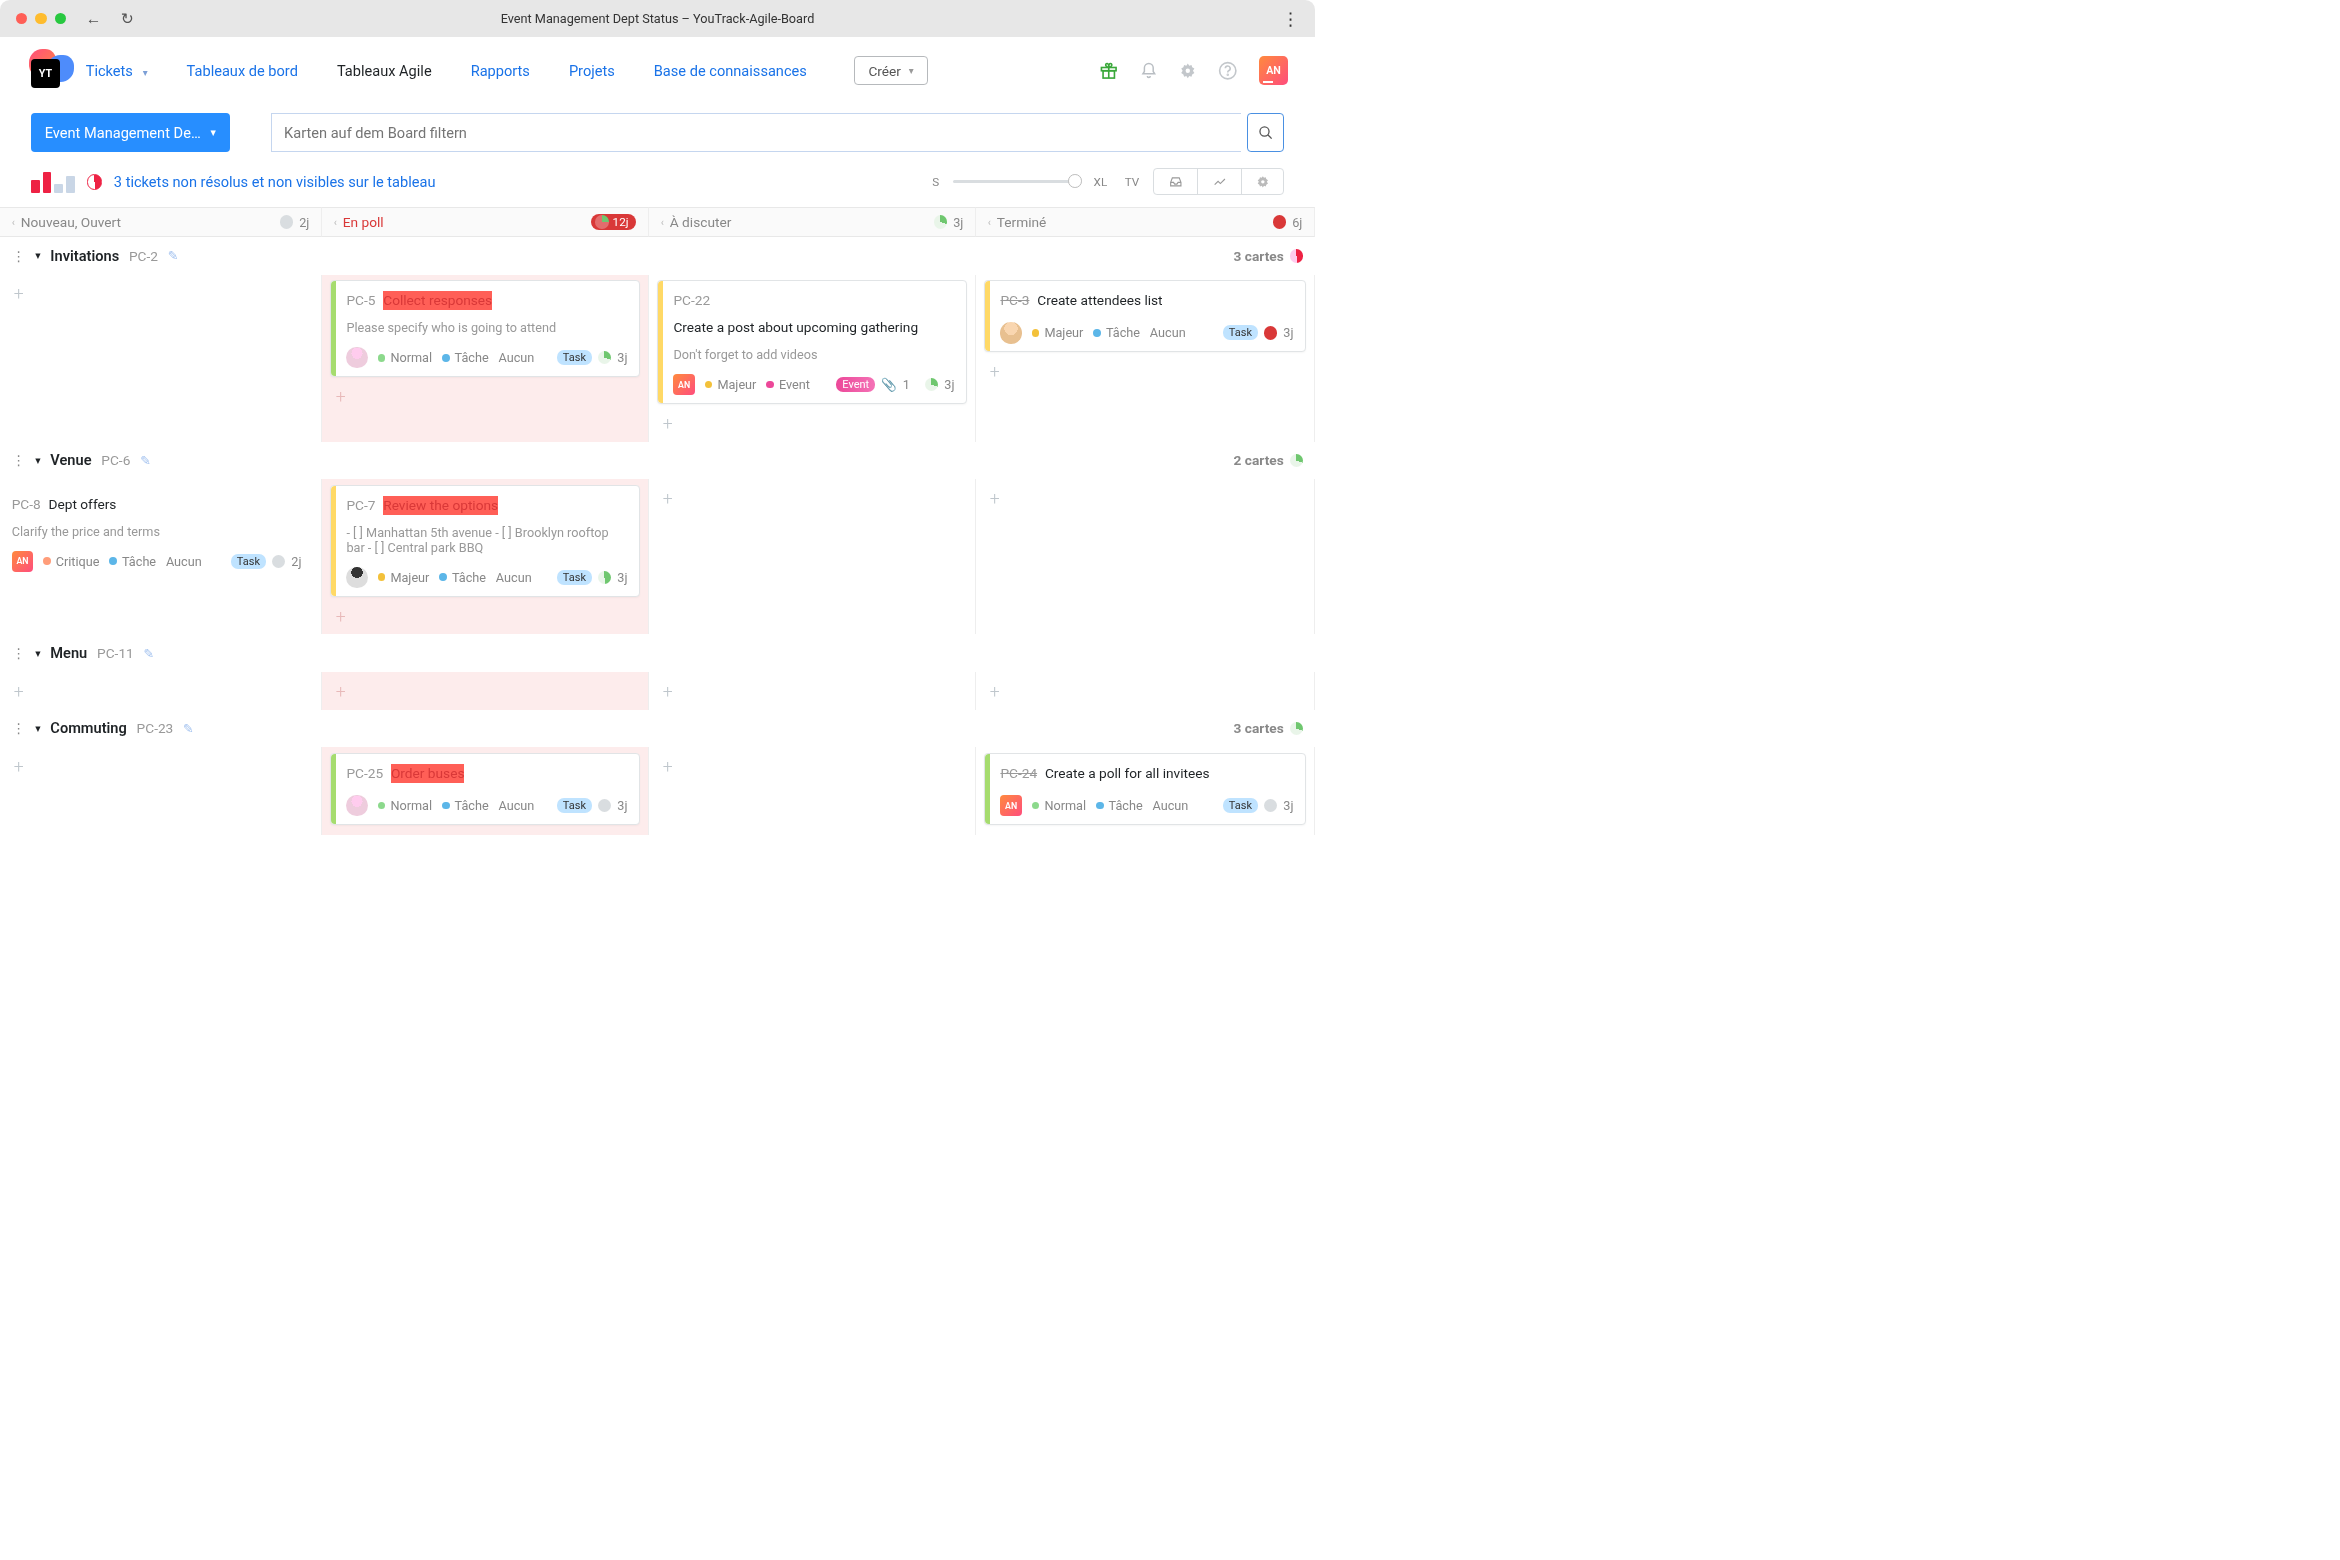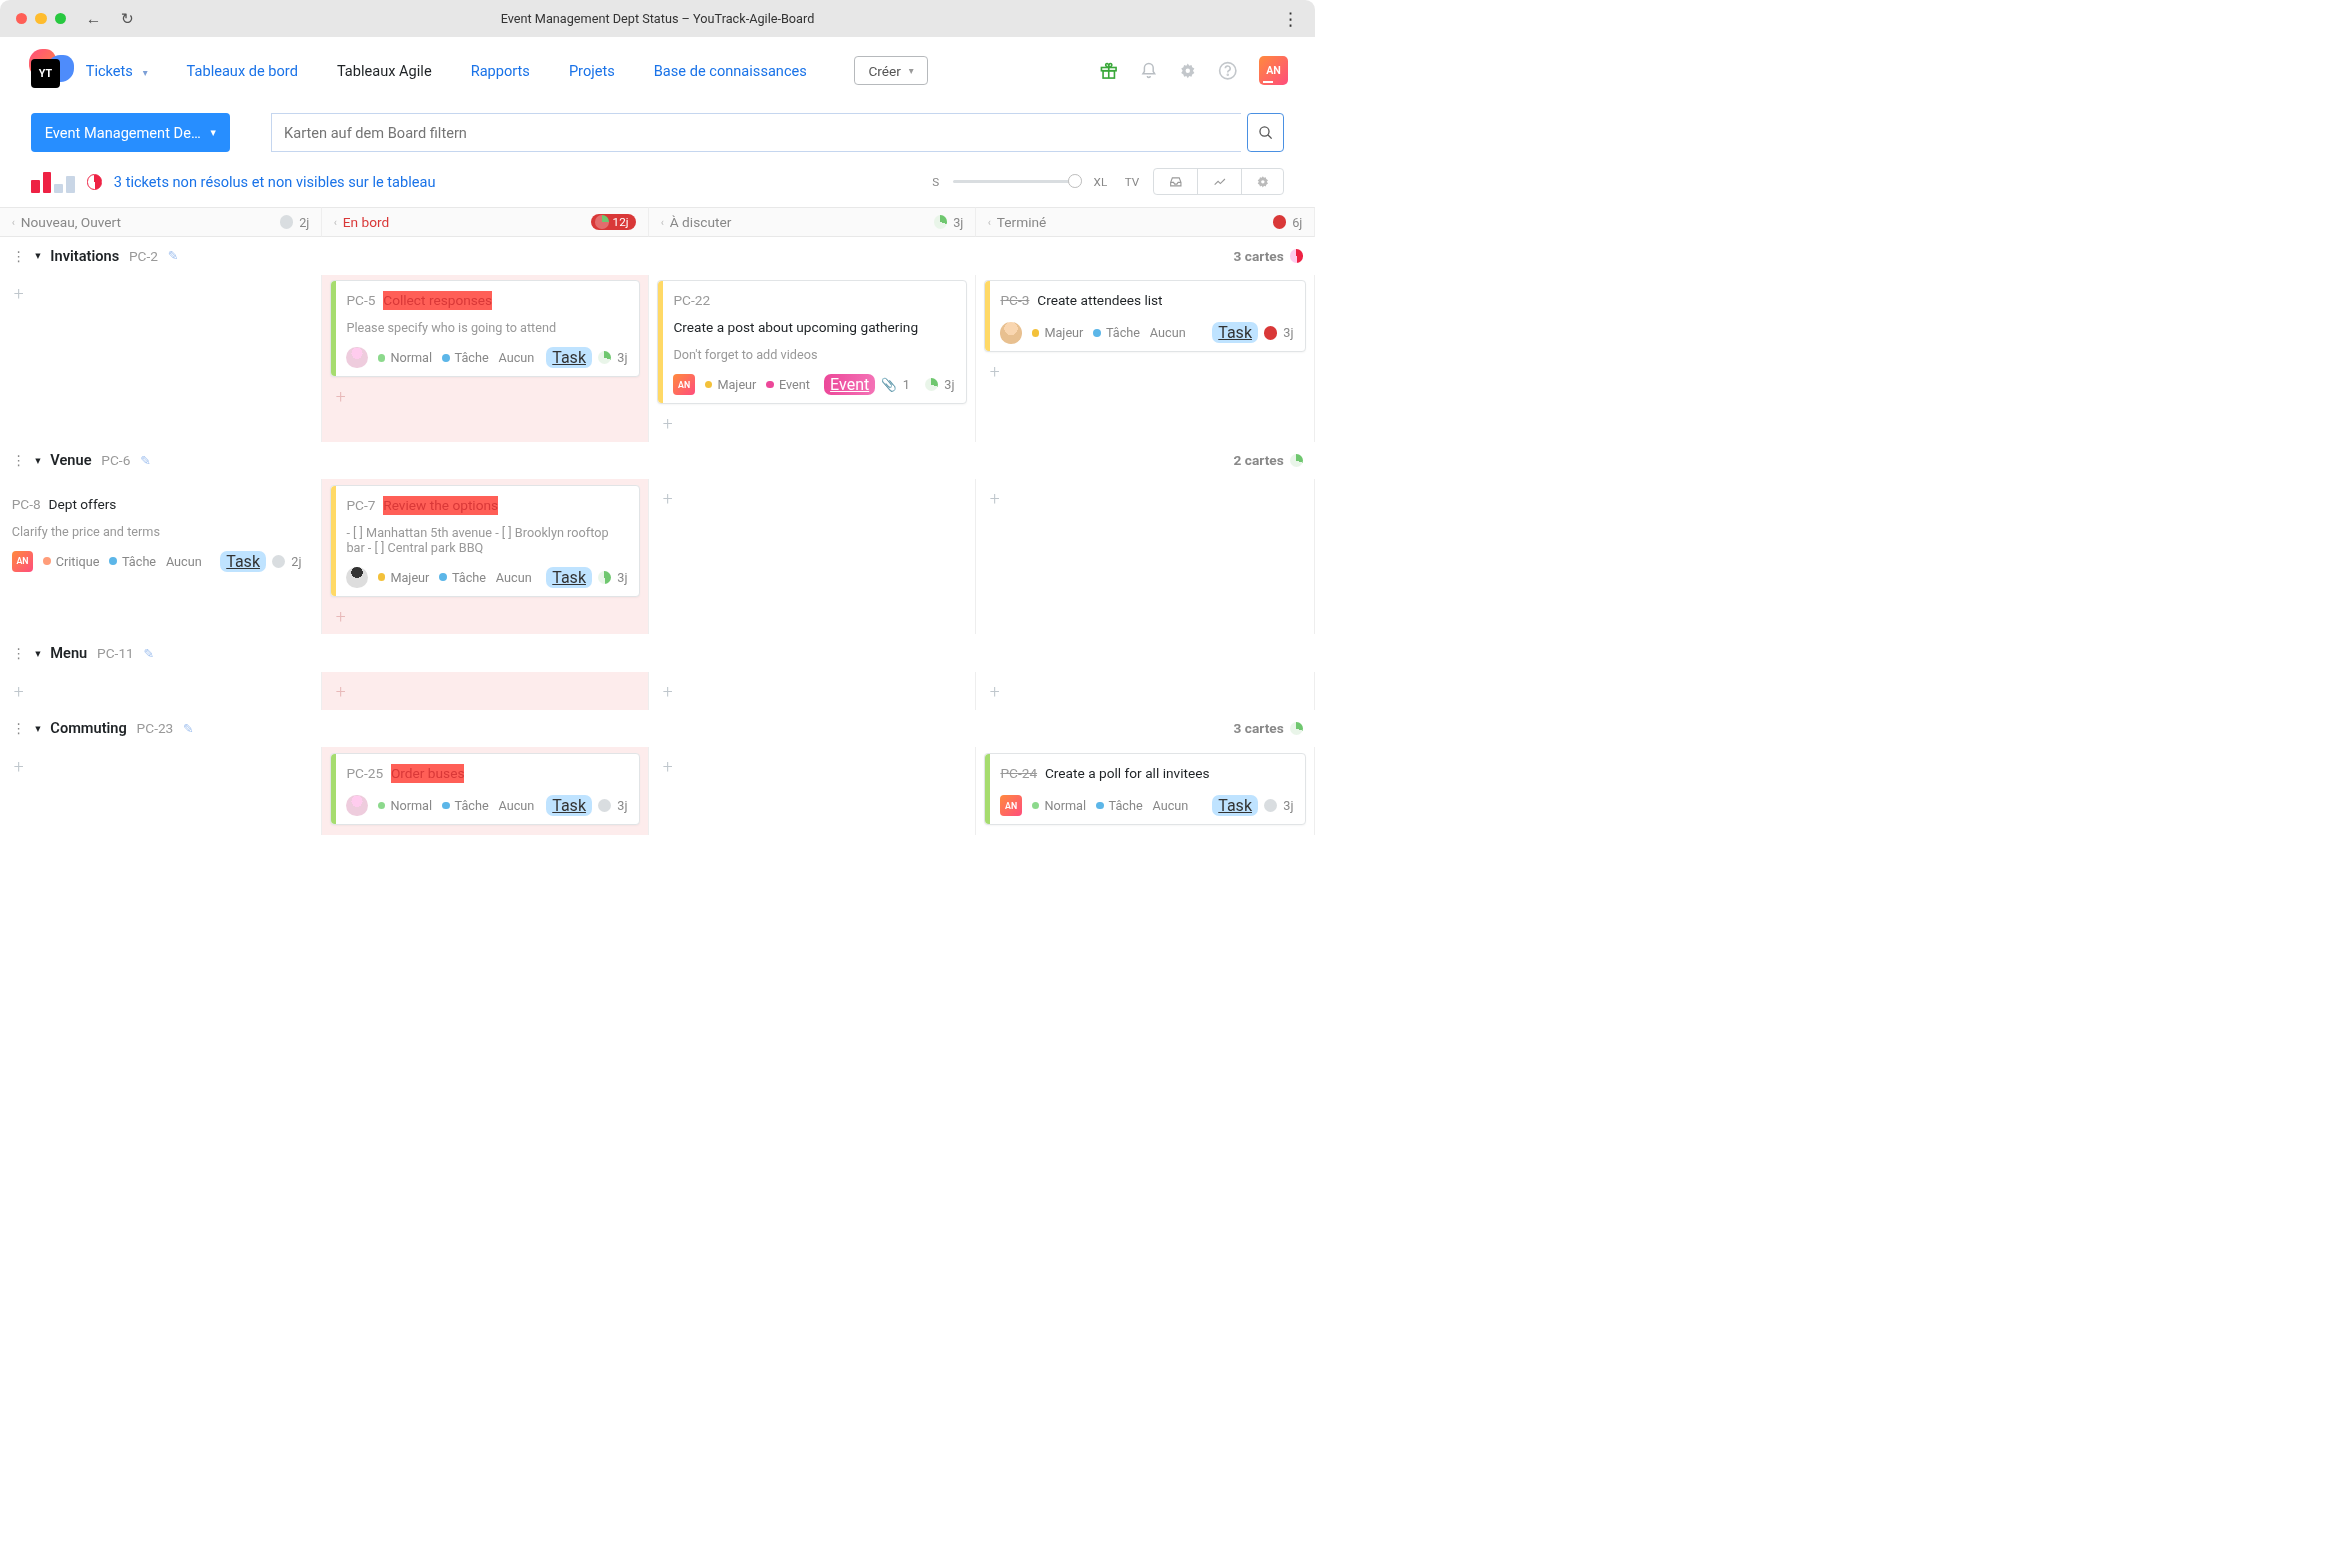--- a/index.html
+++ b/index.html
@@ -95,21 +95,21 @@
 .card .cid.strike{text-decoration:line-through;}
 .card .ctitle{color:#1f2326;font-size:13.7px;}
 .card .ctitle.red{color:#d93838;}
 .card .desc{color:#999;font-size:12.7px;margin-top:9.8px;}
 .card .ftr{display:flex;align-items:center;gap:9.8px;margin-top:11.7px;flex-wrap:wrap;}
 .avatar-xs{width:21.5px;height:21.5px;border-radius:3.9px;background:linear-gradient(135deg,#ff8a3d,#ff4d7d);display:inline-flex;align-items:center;justify-content:center;color:#fff;font-size:8.8px;font-weight:600;}
 .avatar-img{width:21.5px;height:21.5px;border-radius:50%;background:#ddd;display:inline-block;background:radial-gradient(circle at 50% 30%,#fce 0 30%,#ecd 30% 100%);}
 .dot{width:7.8px;height:7.8px;border-radius:50%;display:inline-block;}
 .d-green{background:#8cd98c}.d-yellow{background:#f3c13a}.d-blue{background:#5cb6e8}.d-pink{background:#ec4899}
 .fld{color:#888;font-size:12.7px;display:inline-flex;align-items:center;gap:4.9px;}
-.tag{background:#bfe3ff;color:#333;border-radius:7px;padding:1px 5.9px;font-size:16px;text-decoration:underline;}
+.tag{background:#bfe3ff;color:#333;border-radius:7px;padding:1px 5.9px;font-size:11px;}
 .tag.pink{background:linear-gradient(90deg,#ec4899,#f472b6);color:#fff;}
 .ftr-right{margin-left:auto;display:flex;align-items:center;gap:5.9px;color:#888;font-size:12.7px;}
 .clip{color:#999;font-size:12.7px;}
 
 svg{display:block;}
 </style>
 </head>
 <body>
 
 <div class="titlebar">
@@ -232,21 +232,21 @@
   <div class="colhdr">
       <span class="arr">‹</span>
       <span class="name">Nouveau, Ouvert</span>
       <span class="est">
         <span class="pie pie-grey"></span>
         <span>2j</span>
       </span>
     </div>
   <div class="colhdr red">
       <span class="arr">‹</span>
-      <span class="name">En bord</span>
+      <span class="name">En poll</span>
       <span class="est">
         <span class="pie-redpill">
           <span class="p"></span>
           <span>12j</span>
         </span>
       </span>
     </div>
   <div class="colhdr">
       <span class="arr">‹</span>
       <span class="name">À discuter</span>

